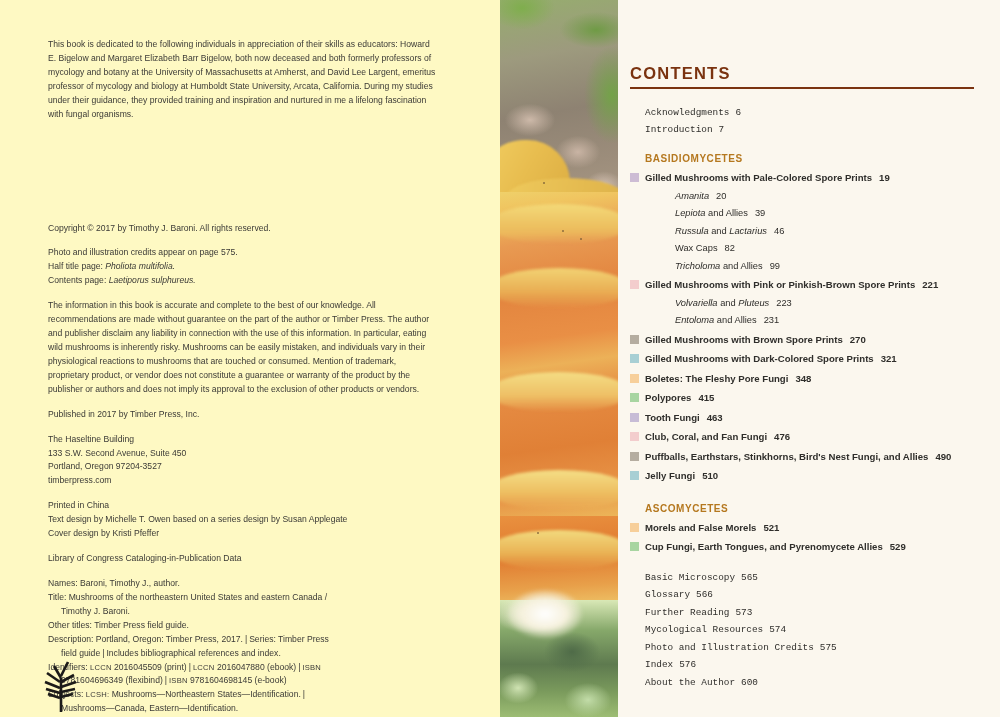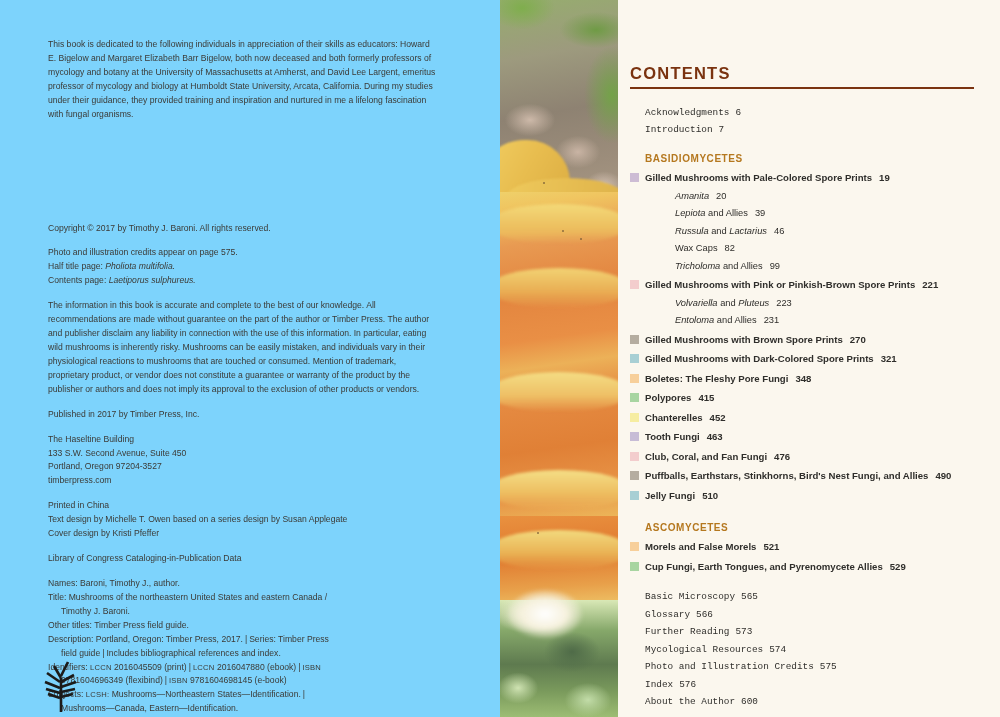--- a/index.html
+++ b/index.html
@@ -18,21 +18,21 @@
     position: absolute;
     inset: 0;
     display: block;
   }
 
   
   .page-left {
     position: absolute;
     left: 0; top: 0;
     width: 500px; height: 717px;
-    background: #7dd3fc;
+    background: #fef9c3;
   }
   .copyright-block {
     position: absolute;
     left: 48px;
     top: 38px;
     width: 390px;
     color: #3b3a36;
     font-size: 8.6px;
     line-height: 1.62;
   }
@@ -390,25 +390,20 @@
           <span class="sw" style="background: rgb(247, 207, 154);"></span>
           <span class="toc-label">Boletes: The Fleshy Pore Fungi</span>
           <span class="pg">348</span>
         </div>
         <div class="toc-row major">
           <span class="sw" style="background: rgb(168, 213, 161);"></span>
           <span class="toc-label">Polypores</span>
           <span class="pg">415</span>
         </div>
         <div class="toc-row major">
-          <span class="sw" style="background: rgb(246, 237, 161);"></span>
-          <span class="toc-label">Chanterelles</span>
-          <span class="pg">452</span>
-        </div>
-        <div class="toc-row major">
           <span class="sw" style="background: rgb(199, 188, 214);"></span>
           <span class="toc-label">Tooth Fungi</span>
           <span class="pg">463</span>
         </div>
         <div class="toc-row major">
           <span class="sw" style="background: rgb(243, 205, 205);"></span>
           <span class="toc-label">Club, Coral, and Fan Fungi</span>
           <span class="pg">476</span>
         </div>
         <div class="toc-row major">

